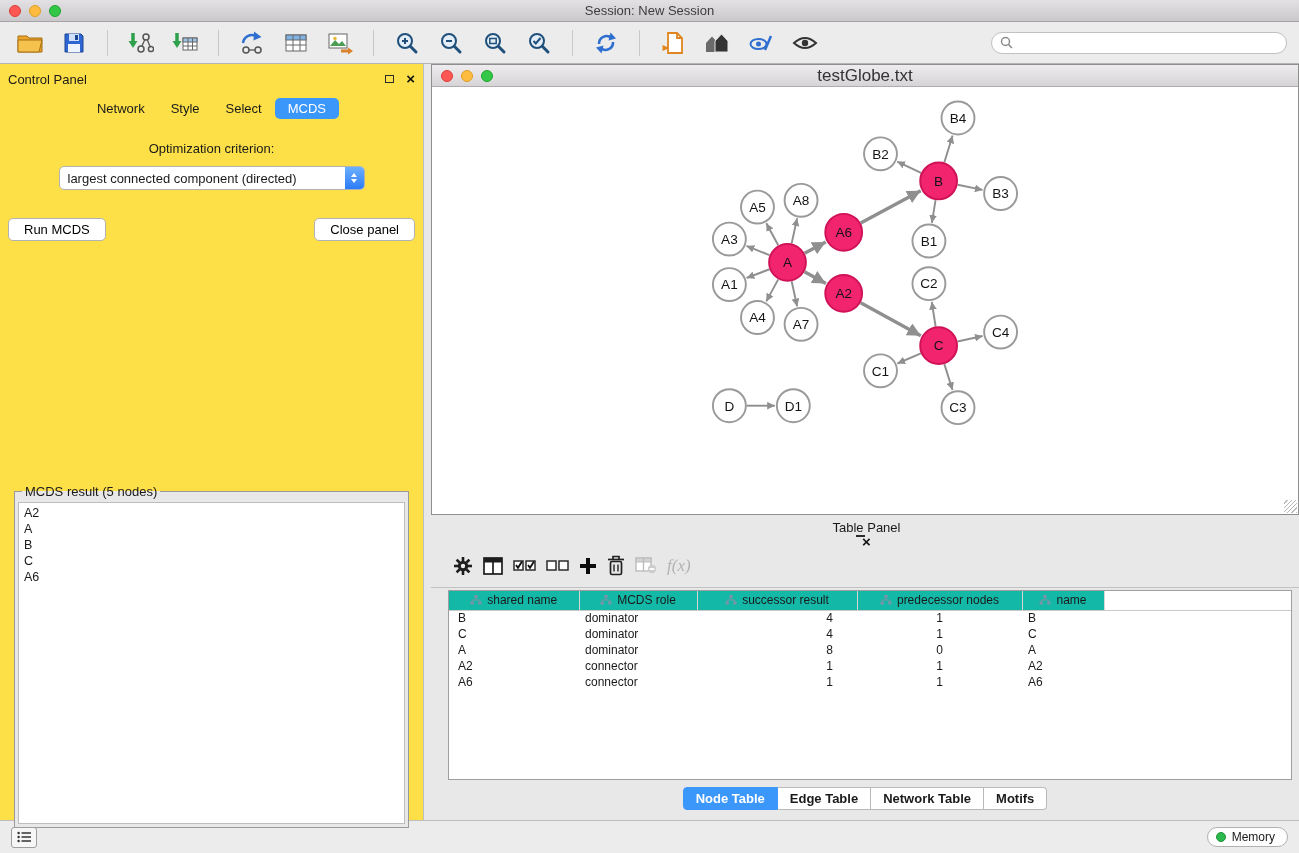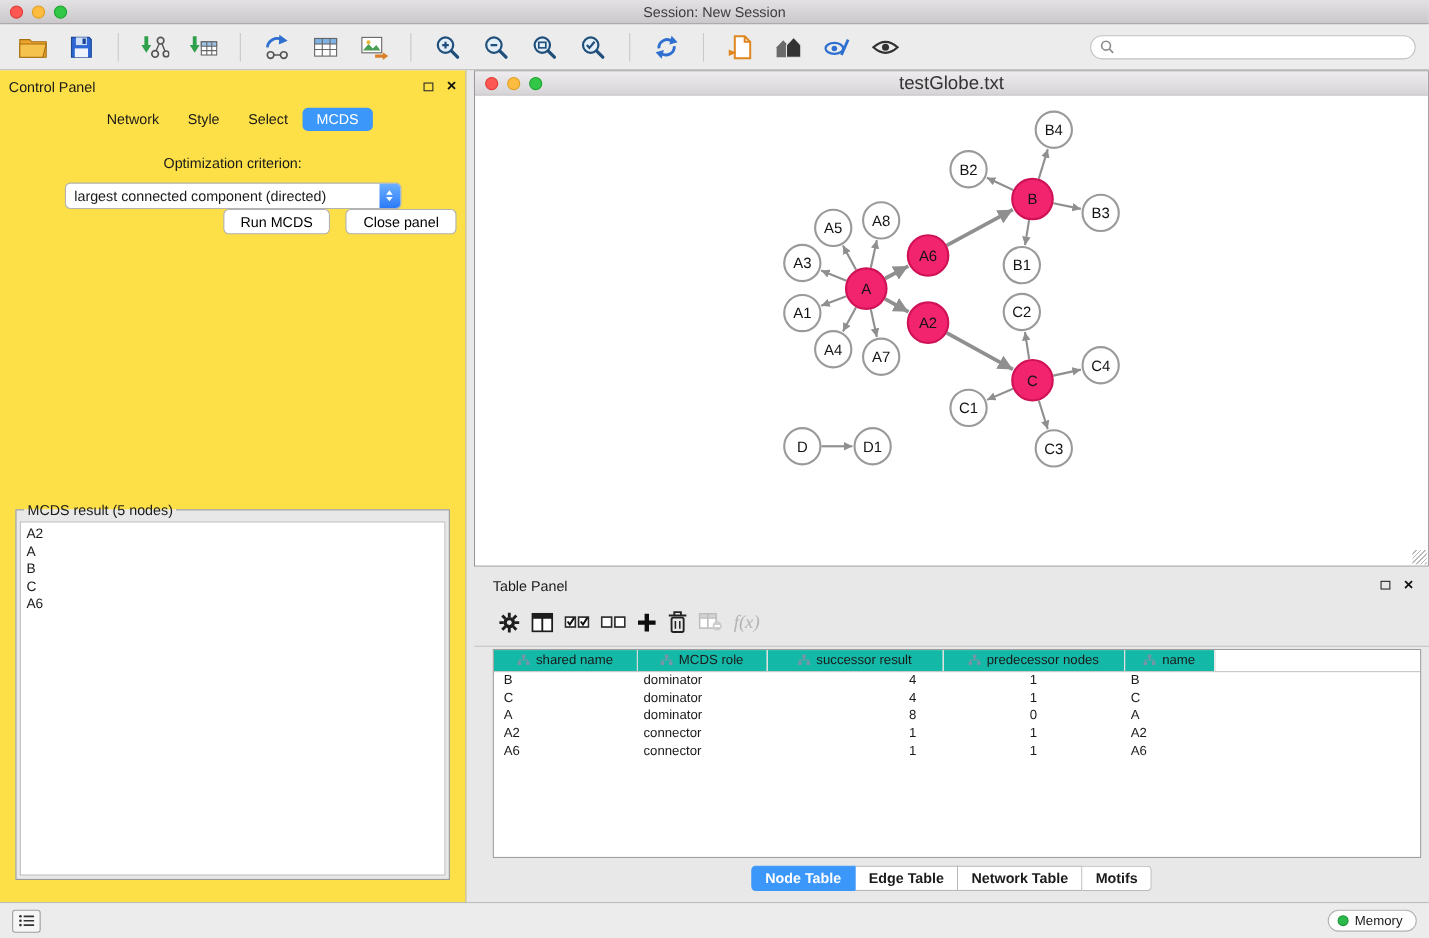--- a/index.html
+++ b/index.html
@@ -39,21 +39,21 @@
   .cp-tab { font-size:13px; padding:3px 13px; border-radius:5px; color:#1a1a1a; cursor:default; }
   .cp-tab.selected { background:#3c97fb; color:#fff; }
   .opt-label { text-align:center; font-size:13px; margin-top:22px; }
   .dropdown { margin:10px auto 0; width:306px; height:24px; border:1px solid #b2b2b2; border-radius:5px;
     background:#fff; display:flex; align-items:center; font-size:13px; }
   .dropdown .dd-text { flex:1; padding-left:8px; white-space:nowrap; overflow:hidden; }
   .dd-stepper { width:19px; height:22px; background:linear-gradient(#6cb0fe,#2c7bf7); border-radius:0 4px 4px 0;
     display:flex; flex-direction:column; align-items:center; justify-content:center; gap:2px; }
   .tri-up { width:0; height:0; border-left:3.5px solid transparent; border-right:3.5px solid transparent; border-bottom:4.5px solid #fff; }
   .tri-down { width:0; height:0; border-left:3.5px solid transparent; border-right:3.5px solid transparent; border-top:4.5px solid #fff; }
-  .cp-buttons { display:flex; justify-content:flex-end; gap:14px; margin-top:0; }
+  .cp-buttons { display:flex; justify-content:space-between; margin-top:28px; }
   .btn { border:1px solid #b2b2b2; border-radius:5px; background:#fff; font-size:13px; padding:3px 15px;
     font-family:"Liberation Sans","DejaVu Sans",sans-serif; }
   .result-fs { margin:243px 6px 0; height:344px; border:1px solid #9a9a9a; padding:3px; background:#e8e8e8; }
   .result-fs legend { font-size:13px; padding:0 3px; margin-left:4px; }
   .mcds-list { background:#fff; border:1px solid #bdbdbd; height:100%; overflow:auto;
     font-size:12.5px; line-height:16px; padding:2px 5px; }
 
   
   .network-window { height:451px; border:1px solid #8e8e8e; background:#fff; display:flex; flex-direction:column; position:relative; }
   .net-titlebar { height:22px; background:linear-gradient(#eeecee,#d7d4d7); border-bottom:1px solid #aeacae;
@@ -61,21 +61,21 @@
   .net-traffic { position:absolute; left:9px; top:5px; display:flex; gap:8px; }
   .net-canvas { flex:1; position:relative; background:#fff; }
   #graph-svg { position:absolute; left:0; top:0; width:100%; height:100%; }
   #graph-svg text { font-family:"Liberation Sans","DejaVu Sans",sans-serif; fill:#141414; }
   .resize-corner { position:absolute; right:1px; bottom:1px; width:13px; height:13px;
     background:repeating-linear-gradient(135deg, transparent 0 2px, #b9b9b9 2px 3px); }
   .v-gap { height:5px; }
 
   
   .table-panel { flex:1; display:flex; flex-direction:column; }
-  .tp-header { height:24px; display:flex; align-items:center; font-size:13px; padding:0 14px 0 17px; }
+  .tp-header { height:24px; display:flex; align-items:center; font-size:13px; padding:0 14px 0 17px;flex-direction:column; }
   .tp-toolbar { height:44px; display:flex; align-items:center; gap:10px; padding:0 22px; border-bottom:1px solid #c2c2c2; }
   .tp-tool { display:flex; align-items:center; justify-content:center; cursor:default; }
   .fx { font-family:"Liberation Serif","DejaVu Serif",serif; font-style:italic; font-size:17px; color:#b3b3b3; }
   .tp-tablewrap { margin:2px 7px 0 17px; height:190px; border:1px solid #9f9f9f; background:#fff; overflow:hidden; }
   table.node-table { border-collapse:collapse; width:100%; font-size:12px; table-layout:fixed; }
   .node-table th { font-weight:normal; background:#14b8a6; border-right:1px solid #d7d7d7; border-bottom:1px solid #c9c9c9;
     height:19px; padding:0 4px; white-space:nowrap; overflow:hidden; }
   .node-table th .hdr-ico { vertical-align:-1px; margin-right:5px; }
   .node-table th.filler { background:#fff; border-right:none; }
   .node-table th:nth-child(1){width:130px;} .node-table th:nth-child(2){width:118px;}

